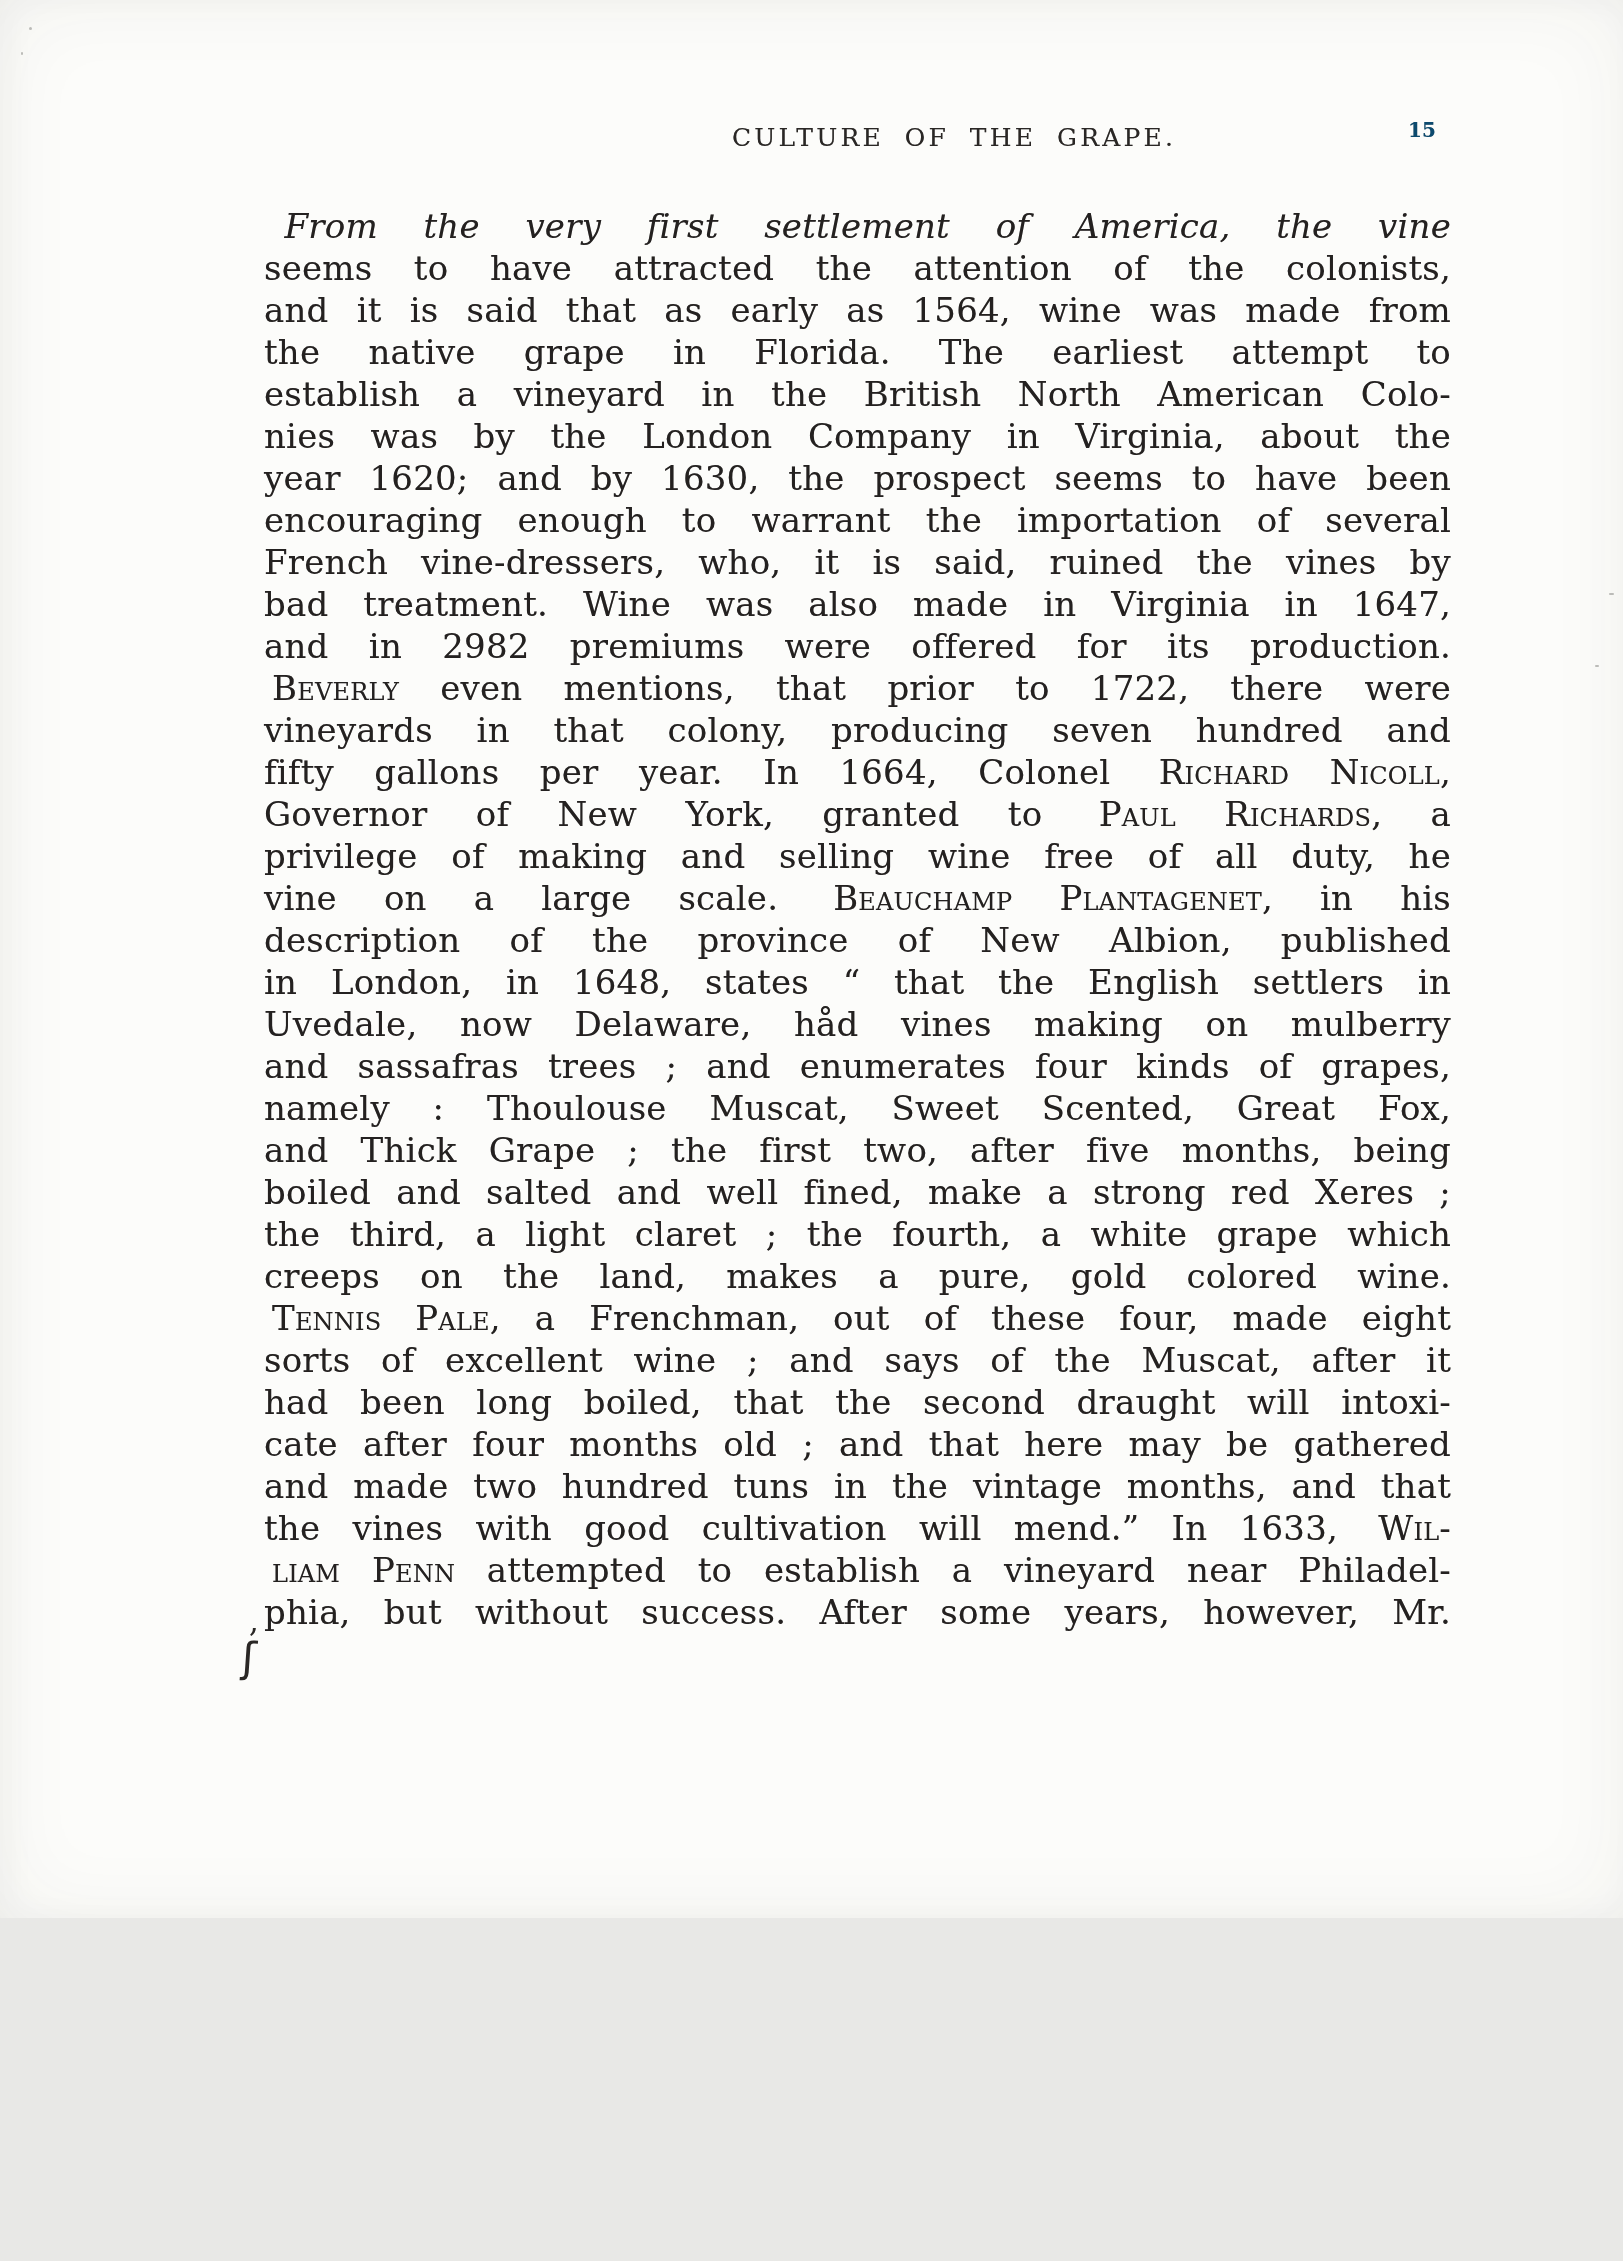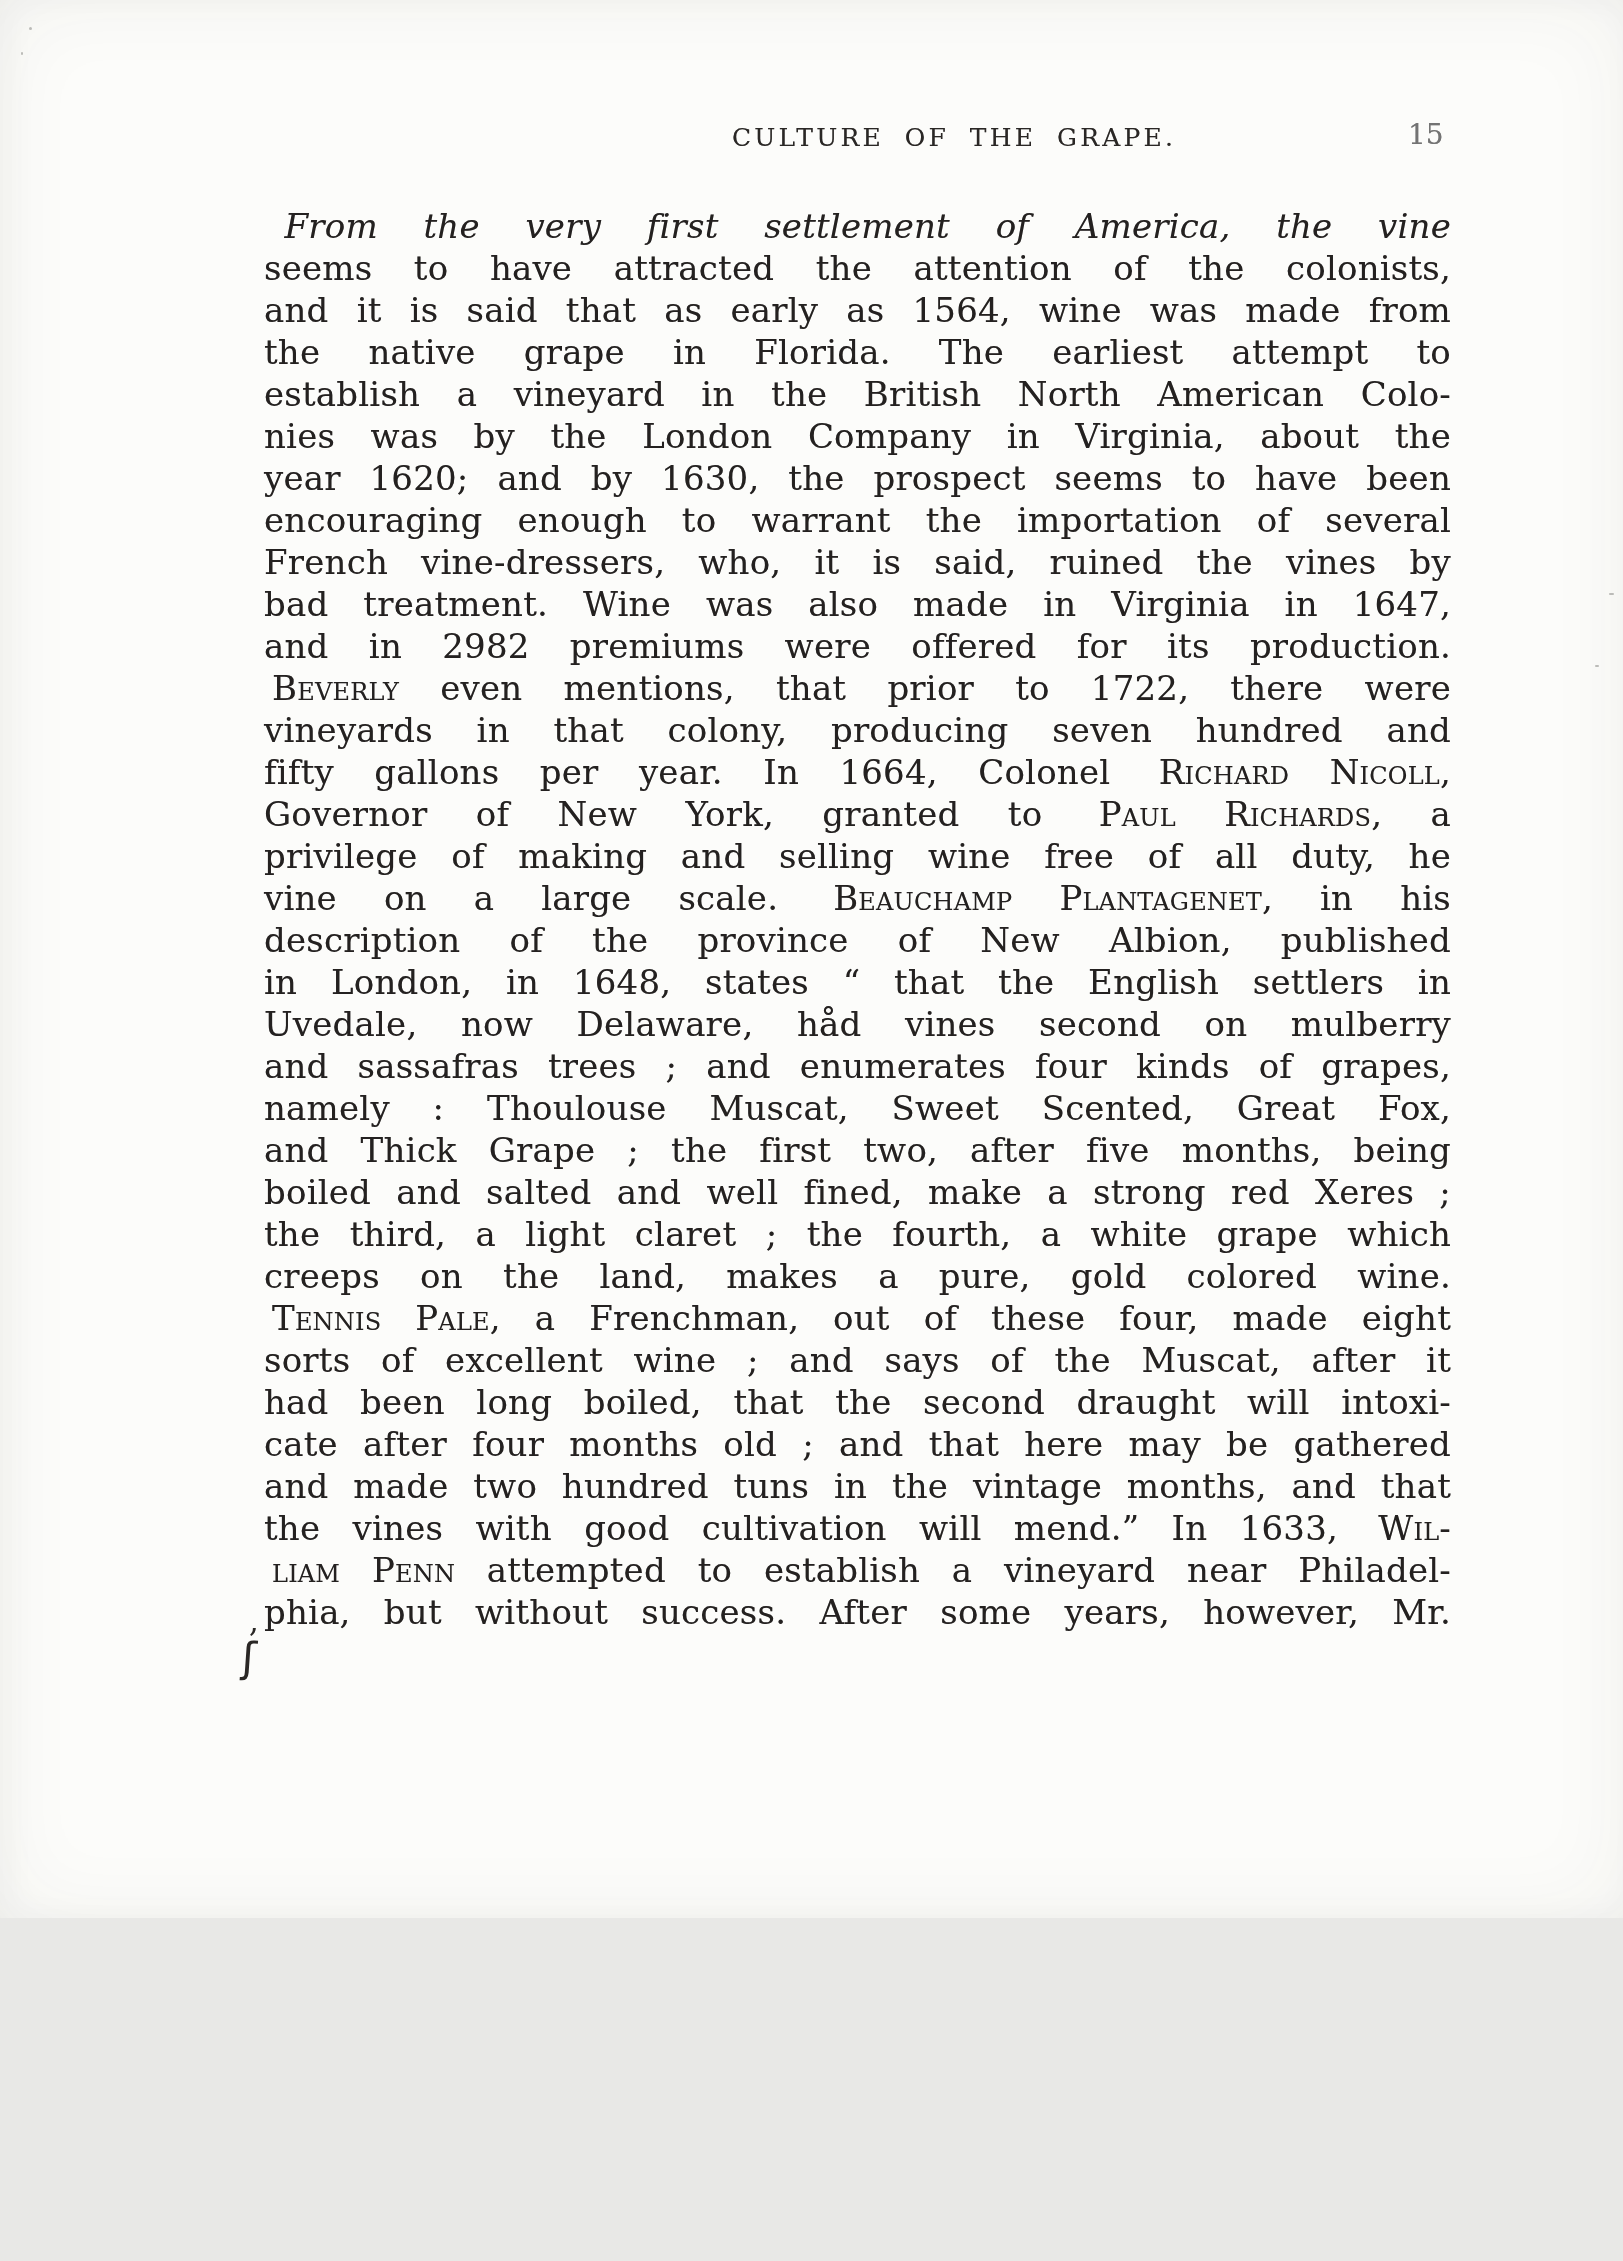--- a/index.html
+++ b/index.html
@@ -29,23 +29,24 @@
     letter-spacing: 3.2px;
     word-spacing: 9.7px;
     white-space: nowrap;
     color: #2a2725;
     text-shadow: 0 0 0.5px rgba(0,0,0,0.35);
   }
   .page-number {
     position: absolute;
     left: 1408px;
     top: 118px;
-    font-size: 28px;
-    color: #737373;
+    font-size: 20px;
+    color: #0c4a6e;
     text-shadow: 0 0 0.5px rgba(0,0,0,0.3);
+    font-weight: bold;
   }
   
   .body-lines {
     position: absolute;
     left: 264px;
     top: 205px;
     width: 1187px;
     font-size: 34px;
     line-height: 42px;
     letter-spacing: 0.2px;
@@ -130,21 +131,21 @@
       <div class="line"><span>bad treatment. Wine was also made in Virginia in 1647,</span></div>
       <div class="line"><span>and in 2982 premiums were offered for its production.</span></div>
       <div class="line"><span class="sc">Beverly</span><span> even mentions, that prior to 1722, there were</span></div>
       <div class="line"><span>vineyards in that colony, producing seven hundred and</span></div>
       <div class="line"><span>fifty gallons per year. In 1664, Colonel </span><span class="sc">Richard Nicoll</span><span>,</span></div>
       <div class="line"><span>Governor of New York, granted to </span><span class="sc">Paul Richards</span><span>, a</span></div>
       <div class="line"><span>privilege of making and selling wine free of all duty, he</span></div>
       <div class="line"><span>vine on a large scale. </span><span class="sc">Beauchamp Plantagenet</span><span>, in his</span></div>
       <div class="line"><span>description of the province of New Albion, published</span></div>
       <div class="line"><span>in London, in 1648, states “ that the English settlers in</span></div>
-      <div class="line"><span>Uvedale, now Delaware, håd vines second on mulberry</span></div>
+      <div class="line"><span>Uvedale, now Delaware, håd vines making on mulberry</span></div>
       <div class="line"><span>and sassafras trees ; and enumerates four kinds of grapes,</span></div>
       <div class="line"><span>namely : Thoulouse Muscat, Sweet Scented, Great Fox,</span></div>
       <div class="line"><span>and Thick Grape ; the first two, after five months, being</span></div>
       <div class="line"><span>boiled and salted and well fined, make a strong red Xeres ;</span></div>
       <div class="line"><span>the third, a light claret ; the fourth, a white grape which</span></div>
       <div class="line"><span>creeps on the land, makes a pure, gold colored wine.</span></div>
       <div class="line"><span class="sc">Tennis Pale</span><span>, a Frenchman, out of these four, made eight</span></div>
       <div class="line"><span>sorts of excellent wine ; and says of the Muscat, after it</span></div>
       <div class="line"><span>had been long boiled, that the second draught will intoxi-</span></div>
       <div class="line"><span>cate after four months old ; and that here may be gathered</span></div>

